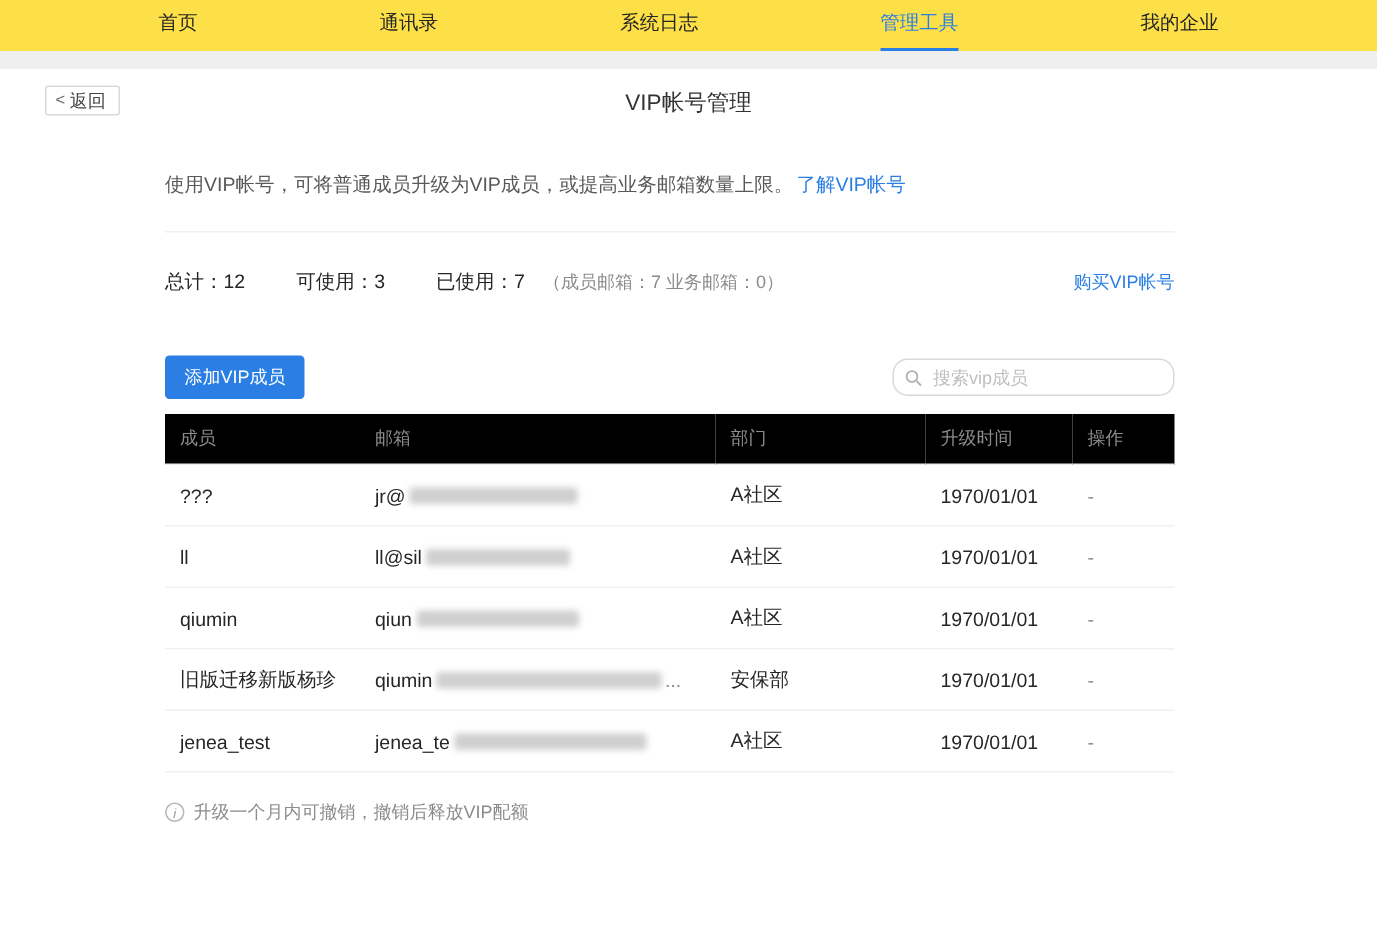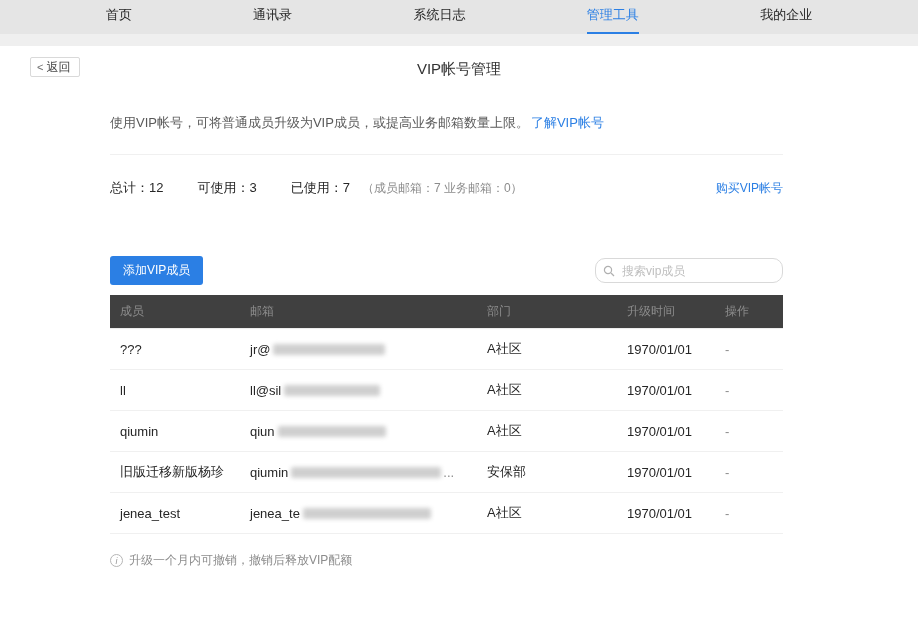--- a/index.html
+++ b/index.html
@@ -13,21 +13,21 @@
     overflow: hidden;
     position: relative;
   }
 
   
   .topnav {
     display: flex;
     justify-content: space-around;
     align-items: flex-start;
     padding: 6px 45px 0 45px;
-    background: #e5e5e5;
+    background: #fde047;
   }
   .tab {
     font-size: 13px;
     color: #262626;
     padding-bottom: 8px;
     border-bottom: 2px solid transparent;
     cursor: pointer;
     white-space: nowrap;
   }
   .tab.active { color: var(--accent); border-bottom-color: var(--accent); }
@@ -61,21 +61,21 @@
     margin-top: 24px;
     display: flex; align-items: baseline;
     font-size: 13px; color: #262626;
   }
   .stat { margin-right: 34px; }
   .stat-detail { font-size: 12px; color: #8c8c8c; margin-left: -22px; }
   .stats-spacer { flex: 1; }
   .buy-link { color: var(--accent); font-size: 12px; text-decoration: none; cursor: pointer; }
 
   .toolbar {
-    margin-top: 59px;
+    margin-top: 40px;
     display: flex; justify-content: space-between; align-items: center;
   }
   .add-btn {
     background: var(--accent); color: #fff; border: none; border-radius: 3px;
     font-size: 12px; padding: 6px 13px; cursor: pointer;
     font-family: "Liberation Sans", sans-serif;
   }
   .search-box {
     width: 188px; height: 25px;
     border: 1px solid #d9d9d9; border-radius: 10px;
@@ -86,21 +86,21 @@
     border: none; outline: none; flex: 1; font-size: 12px; min-width: 0;
     font-family: "Liberation Sans", sans-serif; color: #262626;
   }
   .search-box input::placeholder { color: #bfbfbf; }
 
   
   table { width: 100%; border-collapse: collapse; margin-top: 10px; font-size: 13px; }
   thead th {
     text-align: left; font-weight: 400;
     font-size: 12px; color: #8c8c8c;
-    background: #404040;
+    background: #000000;
     padding: 8px 10px;
     border-bottom: 1px solid #ececec;
   }
   tbody td {
     padding: 11px 10px;
     border-bottom: 1px solid #f0f0f0;
     color: #262626;
     white-space: nowrap; overflow: hidden;
   }
   td.action-dash { color: #8c8c8c; }

